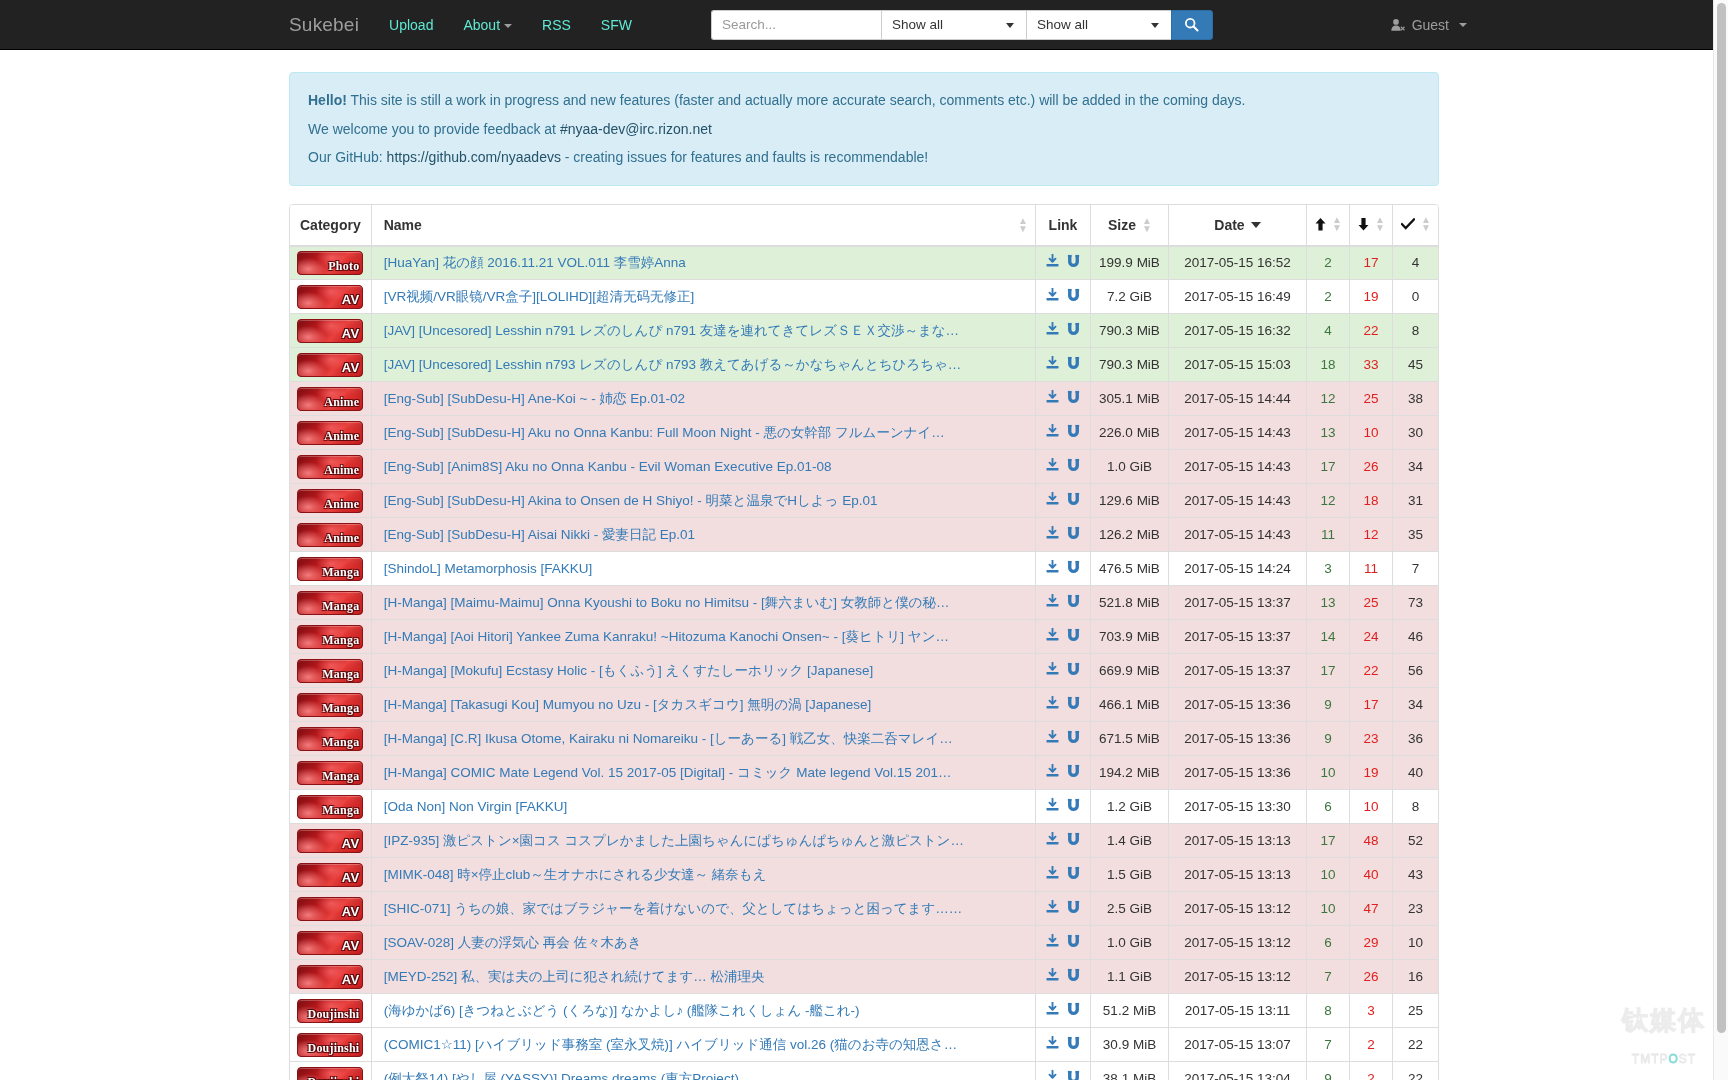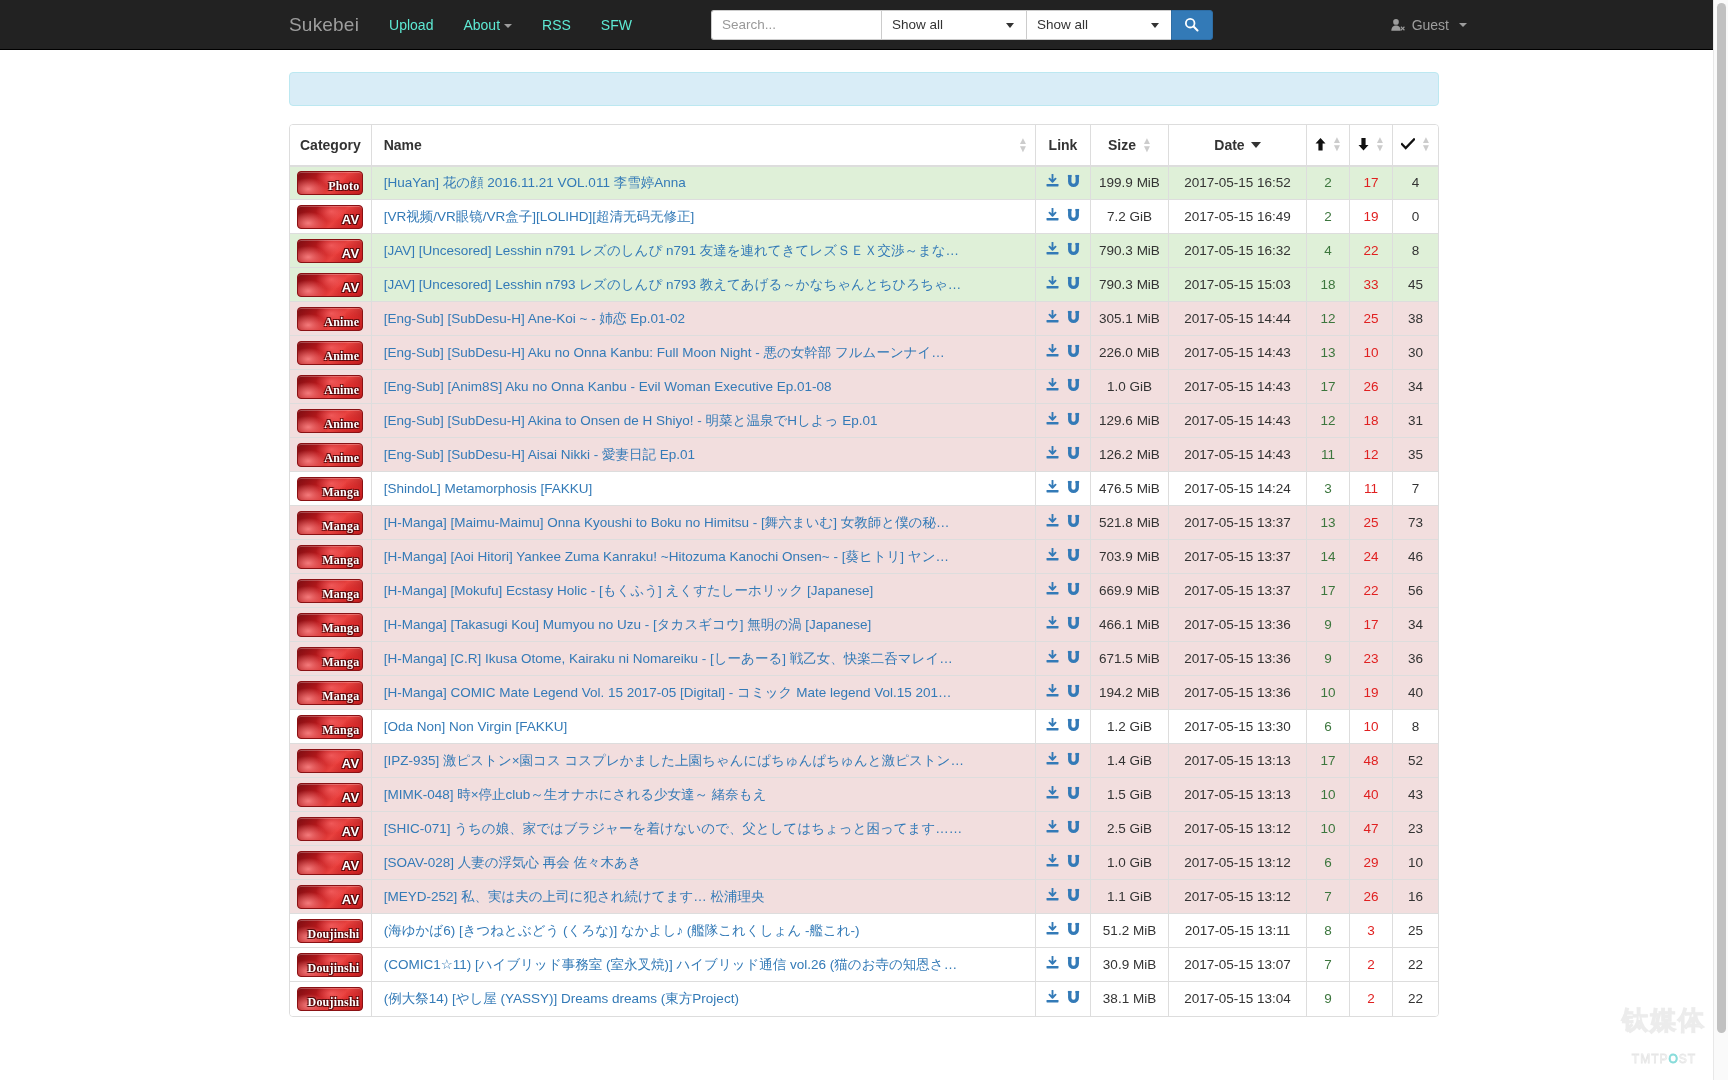--- a/index.html
+++ b/index.html
@@ -356,20 +356,29 @@
       </svg>
       <span>Guest</span>
       <span class="caret"></span>
     </div>
   </div>
 </div>
 
 <div class="container">
 
   <div class="alert">
+    <p class="alert-line">
+      <b>Hello!</b><span> This site is still a work in progress and new features (faster and actually more accurate search, comments etc.) will be added in the coming days.</span>
+    </p>
+    <p class="alert-line">
+      <span>We welcome you to provide feedback at </span><a href="#">#nyaa-dev@irc.rizon.net</a>
+    </p>
+    <p class="alert-line">
+      <span>Our GitHub: </span><a href="#">https://github.com/nyaadevs</a><span> - creating issues for features and faults is recommendable!</span>
+    </p>
   </div>
 
   <div class="table-wrap">
     <table>
       <thead>
         <tr>
           <th class="th-category">
             <span>Category</span>
           </th>
           <th class="th-name">

